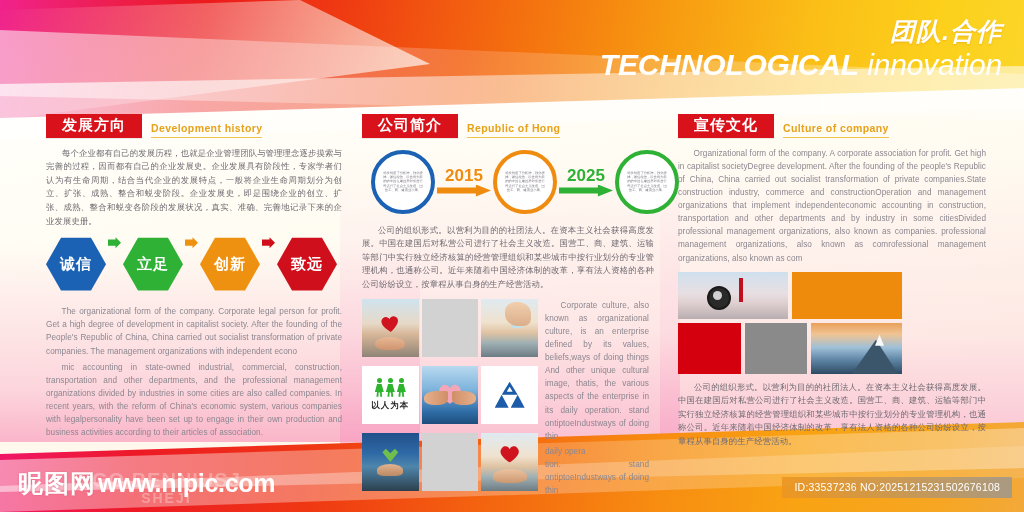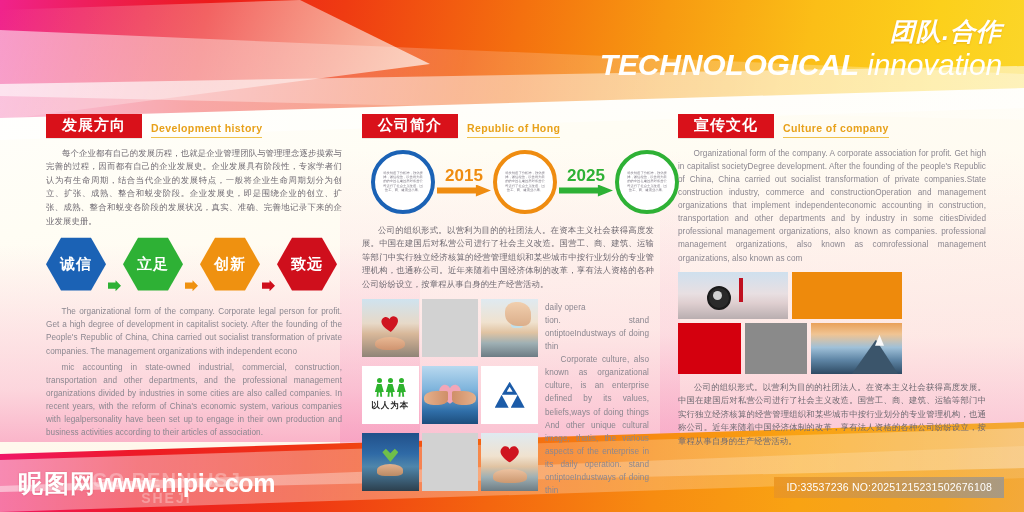--- a/index.html
+++ b/index.html
@@ -96,21 +96,21 @@
     font-size:8.4px;line-height:1.62;color:#6f6a72;text-align:justify;
     letter-spacing:.1px;
   }
   .en-body{
     font-size:8.2px;line-height:1.60;color:#8b8790;text-align:justify;
     letter-spacing:.05px;
   }
   .indent{text-indent:1.9em;}
 
   
-  .hexrow{display:flex;align-items:flex-end;gap:2px;}
+  .hexrow{display:flex;align-items:flex-start;gap:2px;}
   .hex{
     width:60px;height:54px;display:flex;align-items:center;justify-content:center;
     clip-path:polygon(25% 1%,75% 1%,100% 50%,75% 99%,25% 99%,0 50%);
     color:#fff;font-size:15px;font-weight:bold;letter-spacing:1px;
   }
   .arrow{
     width:13px;height:11px;
     clip-path:polygon(0 22%,58% 22%,58% 0,100% 50%,58% 100%,58% 78%,0 78%);
   }
 
@@ -180,21 +180,21 @@
   .wm-cn{font-size:25px;font-weight:bold;letter-spacing:1px;
     text-shadow:0 0 2px rgba(160,0,0,.25);}
   .wm-url{font-size:25px;font-weight:bold;letter-spacing:-.3px;}
   .wm-ghost{
     position:absolute;left:92px;bottom:6px;color:rgba(255,255,255,.30);
     font-size:20px;font-weight:bold;letter-spacing:1px;line-height:1.05;text-align:center;
   }
   .wm-ghost small{display:block;font-size:14px;letter-spacing:2px;}
 
   .idbar{
-    position:absolute;right:20px;bottom:14px;
+    position:absolute;right:12px;bottom:14px;
     background:linear-gradient(90deg,rgba(236,150,34,.92),rgba(150,150,150,.80));
     color:#fff;font-size:10.5px;letter-spacing:.2px;
     padding:4px 12px 5px;white-space:nowrap;
   }
 </style>
 </head>
 <body>
 
 <div id="poster">
 
@@ -343,23 +343,23 @@
         <div class="cell" style="height:58px;background:#d2d2d2;"></div>
 
         <div class="cell" style="height:58px;">
           <div class="ph ph-sunset2"></div>
           <div style="position:absolute;left:50%;top:36%;transform:translate(-50%,-50%);width:22px;height:19px;background:#cf1420;clip-path:path('M11 18 C 2 12, 0 7, 3.4 3.4 C 6.4 0.4, 10 2.2, 11 4.8 C 12 2.2, 15.6 0.4, 18.6 3.4 C 22 7, 20 12, 11 18 Z');"></div>
           <div style="position:absolute;left:50%;bottom:14%;transform:translateX(-50%);width:34px;height:14px;border-radius:50% 50% 35% 35%;background:linear-gradient(180deg,#edc2a0,#cb9870);"></div>
         </div>
       </div>
 
       <div style="width:104px;">
+        <p class="en-body indent" style="margin:0;">Corporate culture, also known as organizational culture, is an enterprise defined by its values, beliefs,ways of doing things And other unique cultural image, thatis, the various aspects of the enterprise in its daily operation. stand ontiptoeIndustways of doing thin</p>
         <p class="en-body" style="margin:2px 0 0;white-space:pre-line;">daily opera
 tion. stand ontiptoeIndustways of doing thin</p>
-        <p class="en-body indent" style="margin:0;">Corporate culture, also known as organizational culture, is an enterprise defined by its values, beliefs,ways of doing things And other unique cultural image, thatis, the various aspects of the enterprise in its daily operation. stand ontiptoeIndustways of doing thin</p>
       </div>
     </div>
   </div>
 
   <div class="col" style="left:678px;top:114px;width:308px;">
     <div class="sec-head">
       <div class="sec-cn">宣传文化</div>
       <div class="sec-en">Culture of company</div>
     </div>
 

